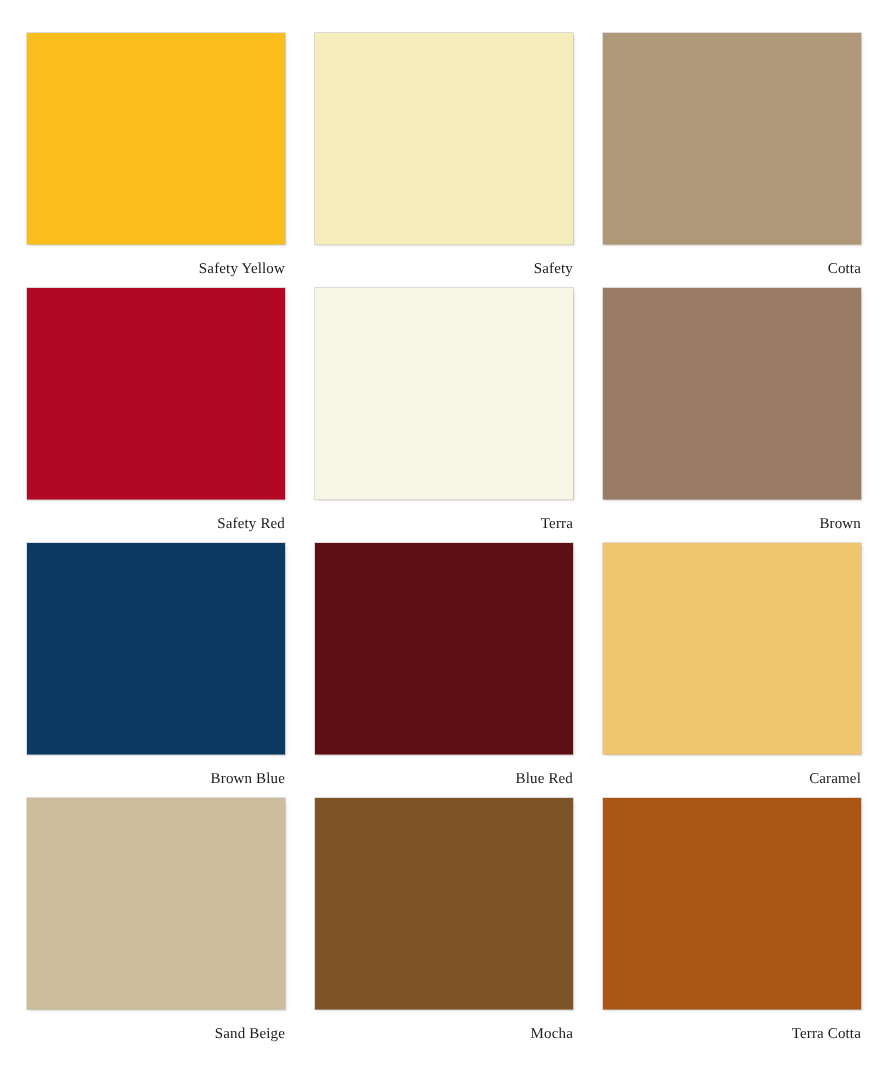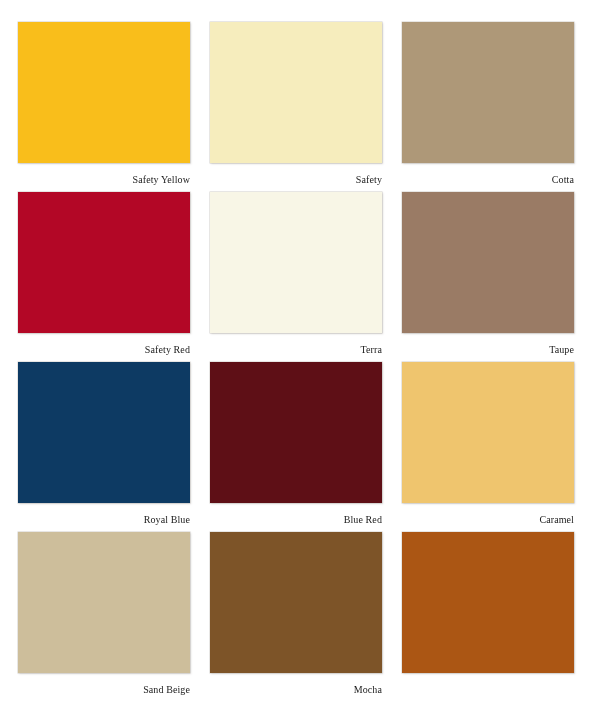--- a/index.html
+++ b/index.html
@@ -84,26 +84,26 @@
       <span class="swatch-label">Safety Red</span>
     </div>
 
     <div class="swatch-cell">
       <div class="swatch-chip" style="background-color: rgb(248, 246, 230);"></div>
       <span class="swatch-label">Terra</span>
     </div>
 
     <div class="swatch-cell">
       <div class="swatch-chip" style="background-color: rgb(154, 123, 101);"></div>
-      <span class="swatch-label">Taupe</span>
+      <span class="swatch-label">Brown</span>
     </div>
 
     <div class="swatch-cell">
       <div class="swatch-chip" style="background-color: rgb(13, 58, 99);"></div>
-      <span class="swatch-label">Royal Blue</span>
+      <span class="swatch-label">Brown Blue</span>
     </div>
 
     <div class="swatch-cell">
       <div class="swatch-chip" style="background-color: rgb(94, 15, 22);"></div>
       <span class="swatch-label">Blue Red</span>
     </div>
 
     <div class="swatch-cell">
       <div class="swatch-chip" style="background-color: rgb(239, 197, 110);"></div>
       <span class="swatch-label">Caramel</span>
@@ -114,16 +114,17 @@
       <span class="swatch-label">Sand Beige</span>
     </div>
 
     <div class="swatch-cell">
       <div class="swatch-chip" style="background-color: rgb(125, 84, 40);"></div>
       <span class="swatch-label">Mocha</span>
     </div>
 
     <div class="swatch-cell">
       <div class="swatch-chip" style="background-color: rgb(171, 86, 20);"></div>
+      <span class="swatch-label">Terra Cotta</span>
     </div>
 
   </div>
 </div>
 
 </body></html>

